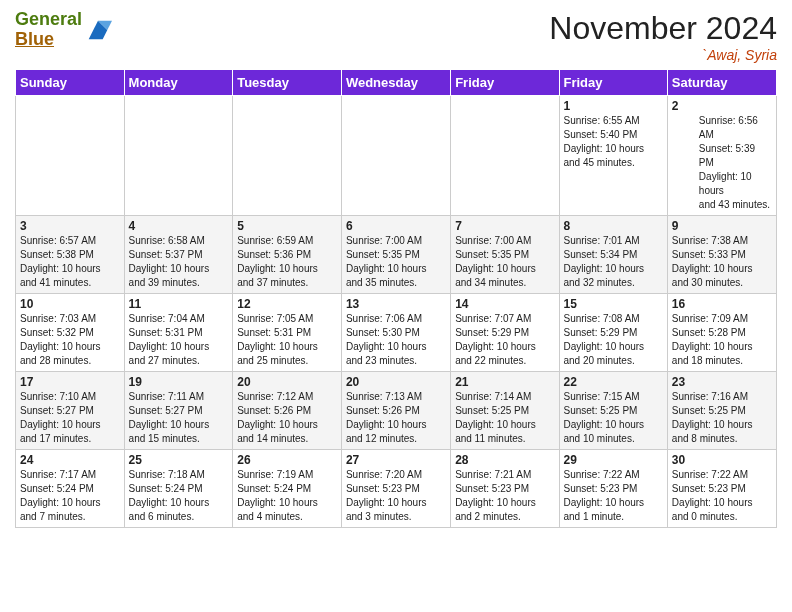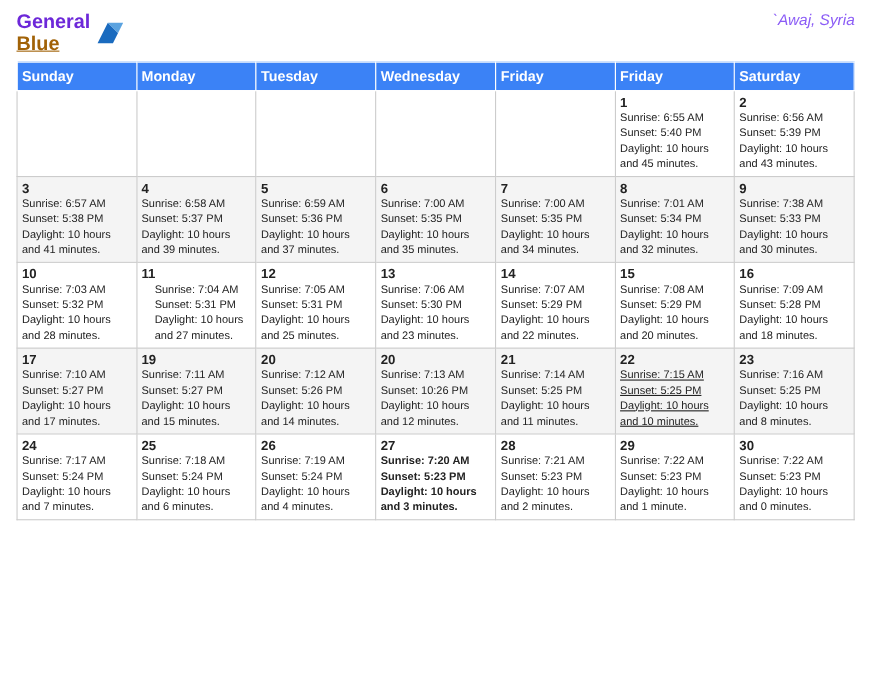--- a/index.html
+++ b/index.html
@@ -18,46 +18,46 @@
     }
     .logo {
       display: flex;
       align-items: center;
     }
     .logo-text {
       font-size: 18px;
       font-weight: bold;
       line-height: 1.1;
     }
-    .logo-general { color: #6d28d9; text-align: right; }
+    .logo-general { color: #4d7c0f; text-align: right; }
     .logo-blue { color: #a16207; text-decoration: underline; }
     .logo-icon {
       width: 28px;
       height: 28px;
       margin-left: 2px;
     }
     .title-section {
       text-align: right;
     }
     .month-title {
       font-size: 32px;
       color: #222;
       font-weight: normal;
     }
     .location {
       font-size: 14px;
-      color: #8b5cf6;
+      color: #c2410c;
       font-style: italic;
     }
     .calendar {
       width: 100%;
       border-collapse: collapse;
     }
     .calendar th {
-      background: #3b82f6;
+      background: #6d28d9;
       color: #fff;
       padding: 5px 4px;
       font-size: 13px;
       font-weight: bold;
       text-align: left;
       border: 1px solid #fff;
     }
     .calendar td {
       border: 1px solid #ccc;
       vertical-align: top;
@@ -101,20 +101,21 @@
           <span class="logo-blue">Blue</span>
         </span>
         <svg class="logo-icon" viewBox="0 0 30 30">
           <polygon points="5,25 15,5 25,15 20,25" fill="#1a6bbf"></polygon>
           <polygon points="15,5 25,15 30,5" fill="#5ba3e0"></polygon>
         </svg>
       </div>
     </div>
   </div>
   <div class="title-section">
+    <div class="month-title">November 2024</div>
     <div class="location">`Awaj, Syria</div>
   </div>
 </div>
 
 <table class="calendar">
   <thead>
     <tr>
     <th>Sunday</th>
         <th>Monday</th>
         <th>Tuesday</th>
@@ -133,21 +134,21 @@
         <td class="empty-cell"></td>
         <td>
           <span class="day-num">1</span>
           <div class="day-info" style="white-space: pre-line;">Sunrise: 6:55 AM
 Sunset: 5:40 PM
 Daylight: 10 hours
 and 45 minutes.</div>
         </td>
         <td>
           <span class="day-num">2</span>
-          <div class="day-info" style="white-space: pre-line;">Sunrise: 6:56 AM
+          <div class="day-info" style="white-space: pre-line; margin-left: 27px;">Sunrise: 6:56 AM
 Sunset: 5:39 PM
 Daylight: 10 hours
 and 43 minutes.</div>
         </td>
       </tr>
       <tr>
         <td>
           <span class="day-num">3</span>
           <div class="day-info" style="white-space: pre-line;">Sunrise: 6:57 AM
 Sunset: 5:38 PM
@@ -200,21 +201,21 @@
       <tr>
         <td>
           <span class="day-num">10</span>
           <div class="day-info" style="white-space: pre-line;">Sunrise: 7:03 AM
 Sunset: 5:32 PM
 Daylight: 10 hours
 and 28 minutes.</div>
         </td>
         <td>
           <span class="day-num">11</span>
-          <div class="day-info" style="white-space: pre-line; margin-left: 12px;">Sunrise: 7:04 AM
+          <div class="day-info" style="white-space: pre-line;">Sunrise: 7:04 AM
 Sunset: 5:31 PM
 Daylight: 10 hours
 and 27 minutes.</div>
         </td>
         <td>
           <span class="day-num">12</span>
           <div class="day-info" style="white-space: pre-line;">Sunrise: 7:05 AM
 Sunset: 5:31 PM
 Daylight: 10 hours
 and 25 minutes.</div>
@@ -266,34 +267,34 @@
         <td>
           <span class="day-num">20</span>
           <div class="day-info" style="white-space: pre-line;">Sunrise: 7:12 AM
 Sunset: 5:26 PM
 Daylight: 10 hours
 and 14 minutes.</div>
         </td>
         <td>
           <span class="day-num">20</span>
           <div class="day-info" style="white-space: pre-line;">Sunrise: 7:13 AM
-Sunset: 10:26 PM
+Sunset: 5:26 PM
 Daylight: 10 hours
 and 12 minutes.</div>
         </td>
         <td>
           <span class="day-num">21</span>
           <div class="day-info" style="white-space: pre-line;">Sunrise: 7:14 AM
 Sunset: 5:25 PM
 Daylight: 10 hours
 and 11 minutes.</div>
         </td>
         <td>
           <span class="day-num">22</span>
-          <div class="day-info" style="white-space: pre-line; text-decoration: underline;">Sunrise: 7:15 AM
+          <div class="day-info" style="white-space: pre-line;">Sunrise: 7:15 AM
 Sunset: 5:25 PM
 Daylight: 10 hours
 and 10 minutes.</div>
         </td>
         <td>
           <span class="day-num">23</span>
           <div class="day-info" style="white-space: pre-line;">Sunrise: 7:16 AM
 Sunset: 5:25 PM
 Daylight: 10 hours
 and 8 minutes.</div>
@@ -316,21 +317,21 @@
         </td>
         <td>
           <span class="day-num">26</span>
           <div class="day-info" style="white-space: pre-line;">Sunrise: 7:19 AM
 Sunset: 5:24 PM
 Daylight: 10 hours
 and 4 minutes.</div>
         </td>
         <td>
           <span class="day-num">27</span>
-          <div class="day-info" style="white-space: pre-line; font-weight: bold;">Sunrise: 7:20 AM
+          <div class="day-info" style="white-space: pre-line;">Sunrise: 7:20 AM
 Sunset: 5:23 PM
 Daylight: 10 hours
 and 3 minutes.</div>
         </td>
         <td>
           <span class="day-num">28</span>
           <div class="day-info" style="white-space: pre-line;">Sunrise: 7:21 AM
 Sunset: 5:23 PM
 Daylight: 10 hours
 and 2 minutes.</div>

